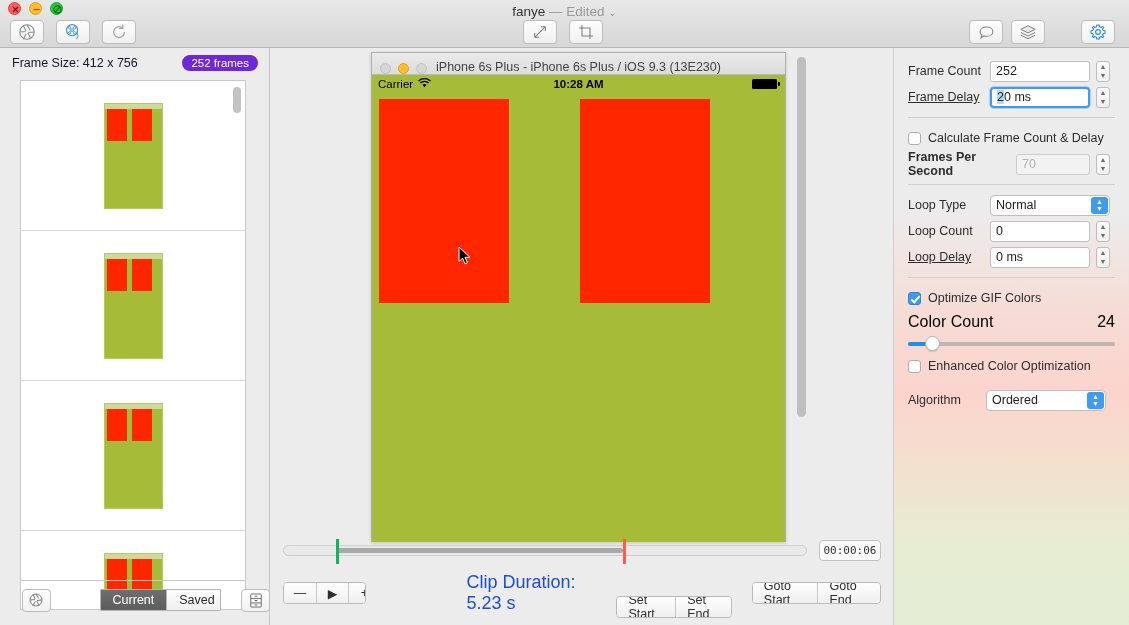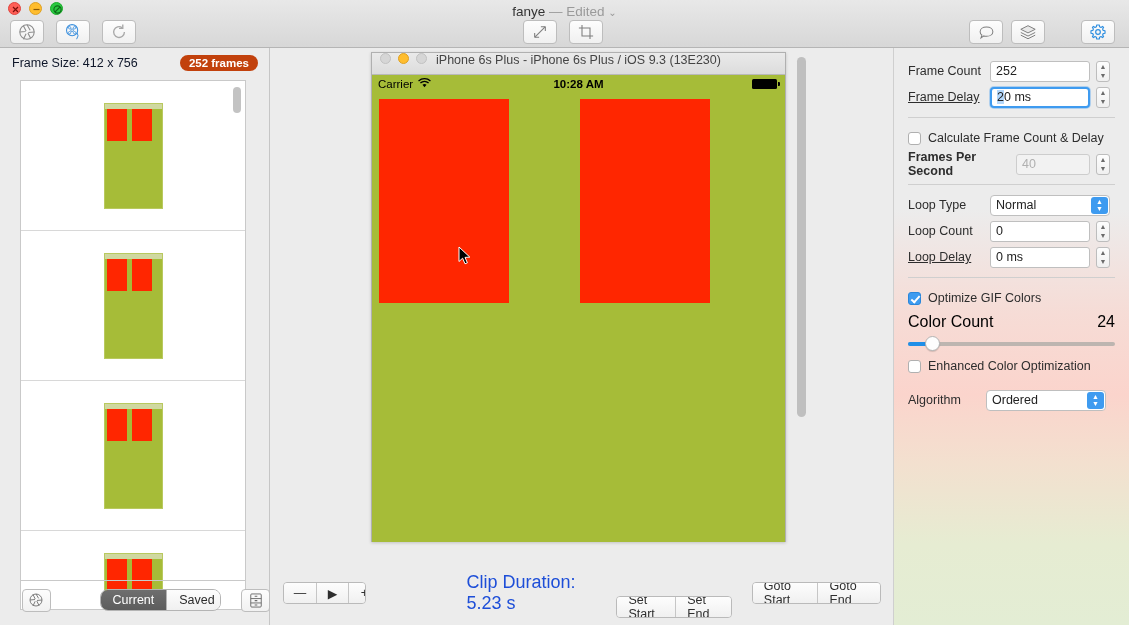--- a/index.html
+++ b/index.html
@@ -51,22 +51,22 @@
   .sidebar {
     position: absolute; left: 0; top: 48px; width: 270px; height: 577px;
     background: #ececec; border-right: 1px solid #c6c6c6;
   }
   .sb-header {
     position: absolute; left: 0; top: 0; width: 270px; height: 30px;
     display: flex; align-items: center; padding: 0 12px;
   }
   .sb-framesize { font-size: 12.5px; color: #0f172a; }
   .frames-badge {
-    margin-left: auto; background: #c2410c; color: #ffffff;
-    font-size: 11.5px; font-weight: bold; border-radius: 9px;
+    margin-left: auto; background: #6d28d9; color: #ffffff;
+    font-size: 11.5px; font-weight: normal; border-radius: 9px;
     padding: 2px 9px;
   }
   .frame-list {
     position: absolute; left: 20px; top: 32px; width: 226px; height: 530px;
     background: #ffffff; border: 1px solid #c9c9c9; overflow: hidden;
   }
   .frame-item {
     height: 150px; border-bottom: 1px solid #d8d8d8;
     display: flex; align-items: center; justify-content: center;
     background: #ffffff;
@@ -99,21 +99,21 @@
     background: #c9c9c9;
   }
   .icon-btn {
     width: 30px; height: 23px;
     background: linear-gradient(to bottom,#fdfdfd,#f1f1f1);
     border: 1px solid #bdbdbd; border-radius: 4px;
     display: flex; align-items: center; justify-content: center;
   }
   .seg {
     display: flex; margin-left: 49px;
-    border: 1px solid #b4b4b4; border-radius: 8px; overflow: hidden;
+    border: 1px solid #b4b4b4; border-radius: 1px; overflow: hidden;
     height: 22px;
   }
   .seg div {
     font-size: 12.5px; padding: 0 12px; line-height: 20px;
     background: linear-gradient(to bottom,#fdfdfd,#f0f0f0); color: #2b2b2b;
   }
   .seg div.on {
     background: linear-gradient(to bottom,#6e6e6e,#5d5d5d); color: #fff;
   }
   .seg div + div { border-left: 1px solid #b4b4b4; }
@@ -124,21 +124,21 @@
     position: absolute; left: 271px; top: 48px; width: 622px; height: 577px;
     background: #ececec;
   }
   .preview-win {
     position: absolute; left: 100px; top: 4px; width: 415px; height: 490px;
     background: #ffffff; border: 1px solid #b0b0b0;
     box-shadow: 0 1px 3px rgba(0,0,0,.18);
   }
   .pw-titlebar {
     height: 22px; background: linear-gradient(to bottom,#eaeaea,#dcdcdc);
-    border-bottom: 1px solid #b9b9b9; display: flex; align-items: flex-start;
+    border-bottom: 1px solid #b9b9b9; display: flex; align-items: flex-end;
     padding-left: 8px; position: relative;
   }
   .pw-dots { display: flex; gap: 7px; }
   .pw-dot { width: 11px; height: 11px; border-radius: 50%; background: #d6d6d6; border: 1px solid #c2c2c2; }
   .pw-dot.amber { background: #ffbd2e; border-color: #dea123; }
   .pw-title {
     position: absolute; left: 0; width: 100%; text-align: center;
     font-size: 12.5px; color: #444;
   }
   .sim-screen {
@@ -466,20 +466,28 @@
         <div class="cursor">
           <svg width="14" height="20" viewBox="0 0 14 20">
             <path d="M1 1 L1 15.5 L4.6 12.2 L7 17.8 L9.4 16.8 L7 11.4 L11.8 11.1 Z" fill="#000" stroke="#fff" stroke-width="1"></path>
           </svg>
         </div>
       </div>
 
       <div class="pw-scroll-thumb"></div>
     </div>
 
+    <div class="timeline-row">
+      <div class="tl-track">
+        <div class="tl-fill"></div>
+        <div class="tl-marker tl-start"></div>
+        <div class="tl-marker tl-end"></div>
+      </div>
+      <div class="timecode">00:00:06</div>
+    </div>
 
     <div class="ctrl-row">
       <div class="btn-group">
         <div>—</div>
         <div>▶</div>
         <div>+</div>
       </div>
       <div class="clip-dur">Clip Duration: 5.23 s</div>
       <div class="btn-group grp-setstart">
         <div>Set Start</div>
@@ -517,21 +525,21 @@
 
     <div class="hr"></div>
 
     <div class="row">
       <span class="chk"></span>
       <span class="lbl">Calculate Frame Count &amp; Delay</span>
     </div>
 
     <div class="row">
       <span class="lbl" style="width:108px;font-weight:bold;">Frames Per Second</span>
-      <div class="fld dis" style="width:74px;">40</div>
+      <div class="fld dis" style="width:74px;">70</div>
       <div class="stepper">
           <span>▲</span>
           <span>▼</span>
         </div>
     </div>
 
     <div class="hr"></div>
 
     <div class="row">
       <span class="lbl" style="width:82px;">Loop Type</span>

